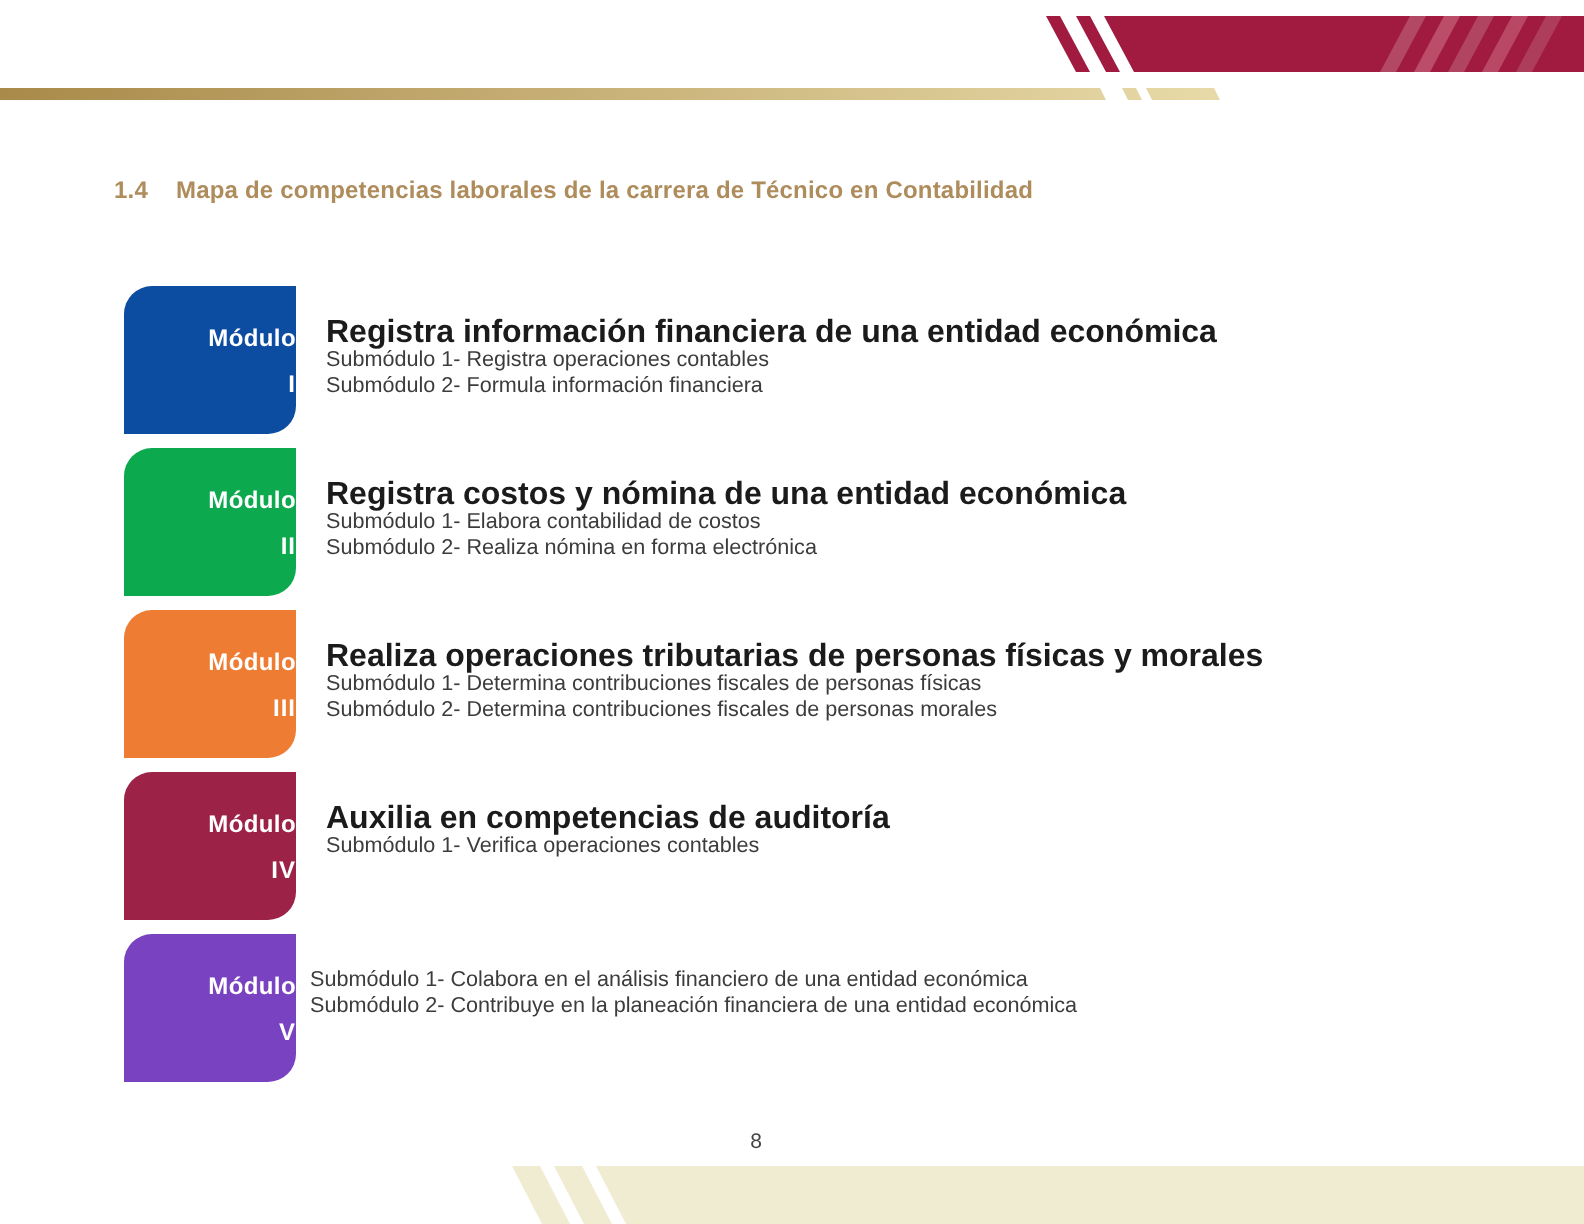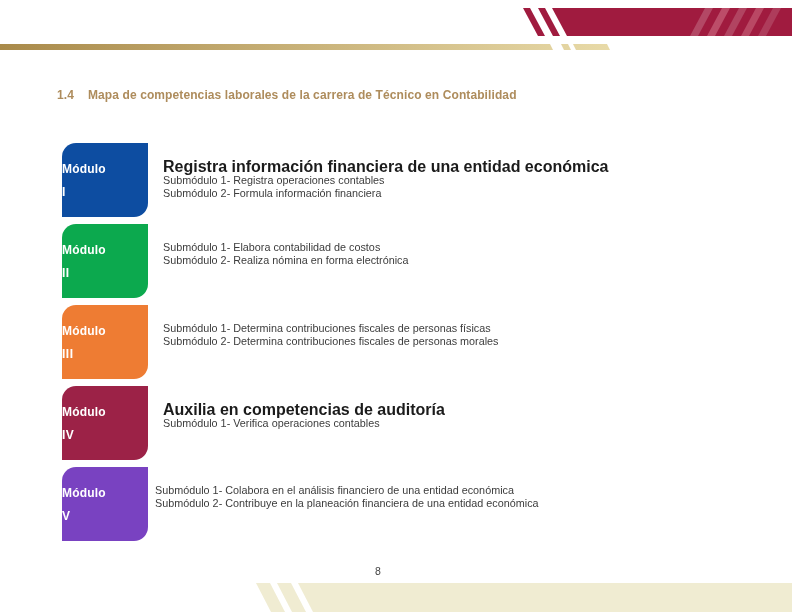--- a/index.html
+++ b/index.html
@@ -31,21 +31,21 @@
     display:flex;
     align-items:stretch;
     margin-bottom:7px;
     height:74px;
   }
   .module-box{
     width:86px;height:74px;
     border-radius:14px 0 14px 0;
     color:#ffffff;
     display:flex;flex-direction:column;
-    align-items:flex-start;justify-content:center;
+    align-items:flex-end;justify-content:center;
     flex:0 0 86px;
   }
   .module-box .mlabel{font-size:12px;font-weight:bold;letter-spacing:0.2px;}
   .module-box .mnum{font-size:12px;font-weight:bold;margin-top:9px;letter-spacing:0.5px;}
   .module-text{
     margin-left:15px;
     padding-top:17px;
   }
   .module-row:nth-child(5) .module-text{margin-left:7px;}
   .module-title{
@@ -105,31 +105,33 @@
         <div class="module-sub">Submódulo 2- Formula información financiera</div>
       </div>
     </div>
 
     <div class="module-row">
       <div class="module-box" style="background: rgb(12, 169, 78);">
         <div class="mlabel">Módulo</div>
         <div class="mnum">II</div>
       </div>
       <div class="module-text">
+        <div class="module-title">Registra costos y nómina de una entidad económica</div>
         <div class="module-sub">Submódulo 1- Elabora contabilidad de costos</div>
         <div class="module-sub">Submódulo 2- Realiza nómina en forma electrónica</div>
       </div>
     </div>
 
     <div class="module-row">
       <div class="module-box" style="background: rgb(238, 124, 51);">
         <div class="mlabel">Módulo</div>
         <div class="mnum">III</div>
       </div>
       <div class="module-text">
+        <div class="module-title">Realiza operaciones tributarias de personas físicas y morales</div>
         <div class="module-sub">Submódulo 1- Determina contribuciones fiscales de personas físicas</div>
         <div class="module-sub">Submódulo 2- Determina contribuciones fiscales de personas morales</div>
       </div>
     </div>
 
     <div class="module-row">
       <div class="module-box" style="background: rgb(156, 34, 71);">
         <div class="mlabel">Módulo</div>
         <div class="mnum">IV</div>
       </div>

